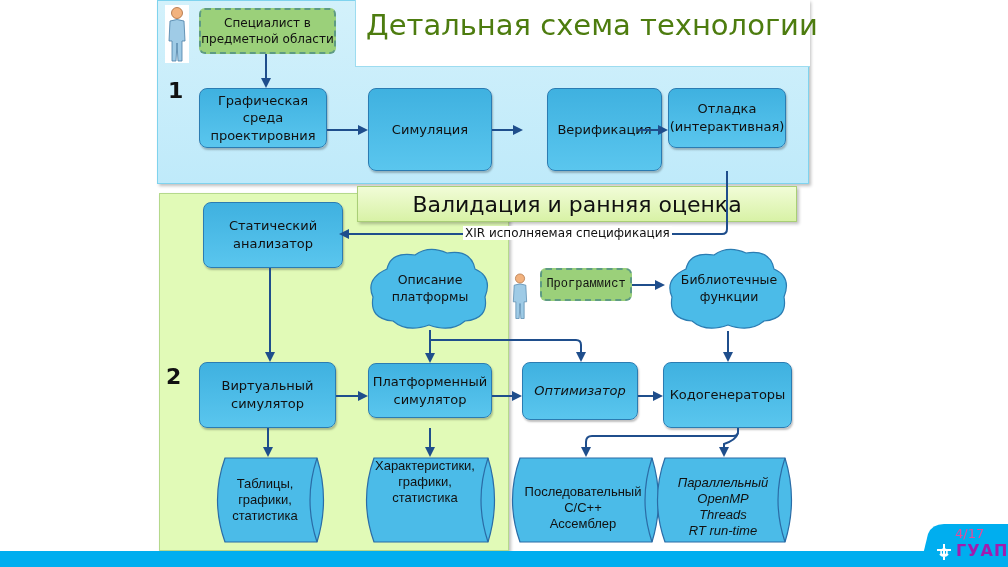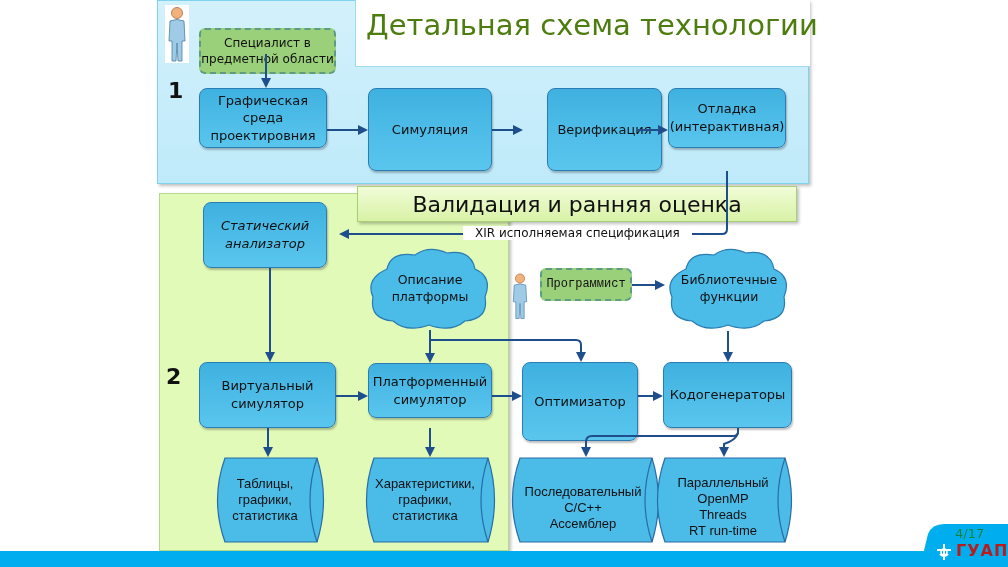--- a/index.html
+++ b/index.html
@@ -8,25 +8,25 @@
   .region1{left:157px;top:0;width:652px;height:184px;background:linear-gradient(#d3f1fb,#bfeafa);border:1px solid #7fd3ee;box-shadow:2px 2px 3px rgba(0,0,0,0.25);box-sizing:border-box;}
   .title-box{left:355px;top:0;width:455px;height:67px;background:#ffffff;border-left:1px solid #9ddcf0;border-bottom:1px solid #9ddcf0;box-sizing:border-box;}
   .title{left:366px;top:8px;font-size:29px;color:#4d7c0f;white-space:nowrap;letter-spacing:0px;}
   .region2{left:159px;top:193px;width:350px;height:358px;background:#e1fab7;border:1px solid #b5d98c;box-shadow:2px 2px 3px rgba(0,0,0,0.25);box-sizing:border-box;}
   .region-num{font-size:22px;font-weight:bold;color:#111;}
   .sim-banner{left:357px;top:186px;width:440px;height:36px;background:linear-gradient(#f1fcd7,#d8f2a6);border:1px solid #a9cf76;box-shadow:2px 2px 3px rgba(0,0,0,0.25);box-sizing:border-box;display:flex;align-items:center;justify-content:center;font-size:22px;color:#111;}
   .proc{background:linear-gradient(#3fb1e0,#5ac6ee);border:1px solid #2b7cb2;border-radius:8px;box-sizing:border-box;display:flex;align-items:center;justify-content:center;text-align:center;font-size:13px;color:#111;line-height:1.35;box-shadow:1px 2px 2px rgba(0,0,0,0.25);}
   .actor-box{background:#9bd07a;border:2px dashed #5e9b83;border-radius:6px;box-sizing:border-box;display:flex;align-items:center;justify-content:center;text-align:center;font-size:12px;color:#111;line-height:1.35;}
   .cloud-text{position:absolute;display:flex;align-items:center;justify-content:center;text-align:center;font-size:12.5px;color:#111;line-height:1.35;}
   .store-text{position:absolute;display:flex;align-items:center;justify-content:center;text-align:center;font-size:13px;color:#111;line-height:1.25;font-family:"Liberation Sans",sans-serif;}
-  .xir-label{left:463px;top:226px;font-size:12px;color:#111;background:#fff;padding:0 12px;white-space:nowrap;}
+  .xir-label{left:463px;top:226px;font-size:12px;color:#111;background:#fff;padding:0 2px;white-space:nowrap;}
   .bottom-bar{left:0;top:551px;width:1008px;height:16px;background:#00aeef;}
   .logo-tab{left:920px;top:522px;width:88px;height:45px;}
-  .page-num{left:955px;top:526px;font-size:13px;color:#15803d;}
-  .logo-text{left:956px;top:541px;font-size:16px;font-weight:bold;color:#b91c1c;letter-spacing:1px;}
+  .page-num{left:955px;top:526px;font-size:13px;color:#ec4899;}
+  .logo-text{left:956px;top:541px;font-size:16px;font-weight:bold;color:#a21caf;letter-spacing:1px;}
   svg.overlay{position:absolute;left:0;top:0;}
 </style>
 </head>
 <body>
 
 <div class="abs region1"></div>
 <div class="abs title-box"></div>
 <div class="abs title">Детальная схема технологии</div>
 <div class="abs region-num" style="left:168px;top:78px;">1</div>
 
@@ -36,46 +36,46 @@
 <svg class="abs" style="left:165px;top:5px;" width="24" height="58" viewBox="0 0 24 58">
   <rect x="0" y="0" width="24" height="58" fill="#ffffff"></rect>
   <circle cx="12" cy="8" r="5.5" fill="#f2b27e" stroke="#a8683a" stroke-width="0.8"></circle>
   <path d="M5 16 Q12 13 19 16 L20 36 L17 36 L17 56 L13 56 L12 38 L11 56 L7 56 L7 36 L4 36 Z" fill="#9fcbe6" stroke="#4a7fa6" stroke-width="0.8"></path>
 </svg>
 <svg class="abs" style="left:510px;top:268px;" width="20" height="56" viewBox="0 0 24 58">
   <circle cx="12" cy="8" r="5.5" fill="#f2b27e" stroke="#a8683a" stroke-width="0.8"></circle>
   <path d="M5 16 Q12 13 19 16 L20 36 L17 36 L17 56 L13 56 L12 38 L11 56 L7 56 L7 36 L4 36 Z" fill="#9fcbe6" stroke="#4a7fa6" stroke-width="0.8"></path>
 </svg>
 
-<div class="abs actor-box" style="left:199px;top:8px;width:137px;height:46px;margin-top:20px;">
+<div class="abs actor-box" style="left:199px;top:8px;width:137px;height:46px;">
     <div>Специалист в<br>предметной области</div>
   </div>
 <div class="abs actor-box" style="left:540px;top:268px;width:92px;height:33px;font-family:Liberation Mono, monospace;">Программист</div>
 
 <div class="abs proc" style="left:199px;top:88px;width:128px;height:60px;">
     <div>Графическая среда<br>проектировния</div>
   </div>
 <div class="abs proc" style="left:368px;top:88px;width:124px;height:83px;">Симуляция</div>
 <div class="abs proc" style="left:523px;top:88px;width:115px;height:83px;margin-left:24px;">Верификация</div>
 <div class="abs proc" style="left:668px;top:88px;width:118px;height:60px;">
     <div>Отладка<br>(интерактивная)</div>
   </div>
 
 <div class="abs sim-banner">Валидация и ранняя оценка</div>
 
-<div class="abs proc" style="left:203px;top:202px;width:124px;height:66px;font-style:italic;">
+<div class="abs proc" style="left:203px;top:202px;width:140px;height:66px;">
     <div>Статический<br>анализатор</div>
   </div>
 <div class="abs proc" style="left:199px;top:362px;width:137px;height:66px;">
     <div>Виртуальный<br>симулятор</div>
   </div>
 <div class="abs proc" style="left:368px;top:363px;width:124px;height:55px;">
     <div>Платформенный<br>симулятор</div>
   </div>
-<div class="abs proc" style="left:522px;top:362px;width:116px;height:79px;">Оптимизатор</div>
+<div class="abs proc" style="left:522px;top:362px;width:116px;height:58px;font-style:italic;">Оптимизатор</div>
 <div class="abs proc" style="left:663px;top:362px;width:129px;height:66px;">Кодогенераторы</div>
 
 <svg class="abs" style="left:367px;top:247px;" width="126" height="84" viewBox="0 0 126 84">
   <path d="M20 22 Q24 4 48 8 Q62 -2 80 6 Q104 2 108 22 Q126 30 118 50 Q122 72 98 74 Q84 86 62 78 Q40 86 26 74 Q2 72 6 50 Q-2 32 20 22 Z" fill="#4bbbe8" stroke="#2b7cb2" stroke-width="1.2"></path>
 </svg>
 <div class="cloud-text" style="left:367px;top:247px;width:126px;height:84px;justify-content:center;">
     <div>Описание<br>платформы</div>
   </div>
 
 <svg class="abs" style="left:665px;top:247px;" width="128" height="84" viewBox="0 0 126 84">
@@ -90,37 +90,37 @@
   <path d="M104 1 Q90 43 104 85" fill="none" stroke="#2b6ca6" stroke-width="1.2"></path>
 </svg>
 <div class="store-text" style="left:213px;top:457px;width:104px;height:86px;">
     <div>Таблицы,<br>графики,<br>статистика</div>
   </div>
 
 <svg class="abs" style="left:362px;top:457px;" width="140" height="86" viewBox="0 0 140 86">
   <path d="M12 1 L126 1 Q139 43 126 85 L12 85 Q-3 43 12 1 Z" fill="#4bbbe8" stroke="#2b6ca6" stroke-width="1.2"></path>
   <path d="M126 1 Q112 43 126 85" fill="none" stroke="#2b6ca6" stroke-width="1.2"></path>
 </svg>
-<div class="store-text" style="left:362px;top:457px;width:126px;height:86px;">
+<div class="store-text" style="left:362px;top:439px;width:126px;height:86px;">
     <div>Характеристики,<br>графики,<br>статистика</div>
   </div>
 
 <svg class="abs" style="left:508px;top:457px;" width="158" height="86" viewBox="0 0 158 86">
   <path d="M12 1 L144 1 Q157 43 144 85 L12 85 Q-3 43 12 1 Z" fill="#4bbbe8" stroke="#2b6ca6" stroke-width="1.2"></path>
   <path d="M144 1 Q130 43 144 85" fill="none" stroke="#2b6ca6" stroke-width="1.2"></path>
 </svg>
 <div class="store-text" style="left:508px;top:457px;width:150px;height:102px;">
     <div>Последовательный<br>C/C++<br>Ассемблер</div>
   </div>
 
 <svg class="abs" style="left:653px;top:457px;" width="146" height="86" viewBox="0 0 146 86">
   <path d="M12 1 L132 1 Q145 43 132 85 L12 85 Q-3 43 12 1 Z" fill="#4bbbe8" stroke="#2b6ca6" stroke-width="1.2"></path>
   <path d="M132 1 Q118 43 132 85" fill="none" stroke="#2b6ca6" stroke-width="1.2"></path>
 </svg>
-<div class="store-text" style="left:660px;top:457px;width:126px;height:100px;">
+<div class="store-text" style="left:660px;top:457px;width:126px;height:100px;font-style:italic;">
     <div>Параллельный<br>OpenMP<br>Threads<br>RT run-time</div>
   </div>
 
 <svg class="overlay" width="1008" height="567">
   <defs>
     <marker id="ah" markerWidth="10" markerHeight="10" refX="8" refY="5" orient="auto" markerUnits="userSpaceOnUse">
       <path d="M0 0 L10 5 L0 10 Z" fill="#1f4e8c"></path>
     </marker>
   </defs>
   <g stroke="#1f4e8c" stroke-width="2" fill="none">

